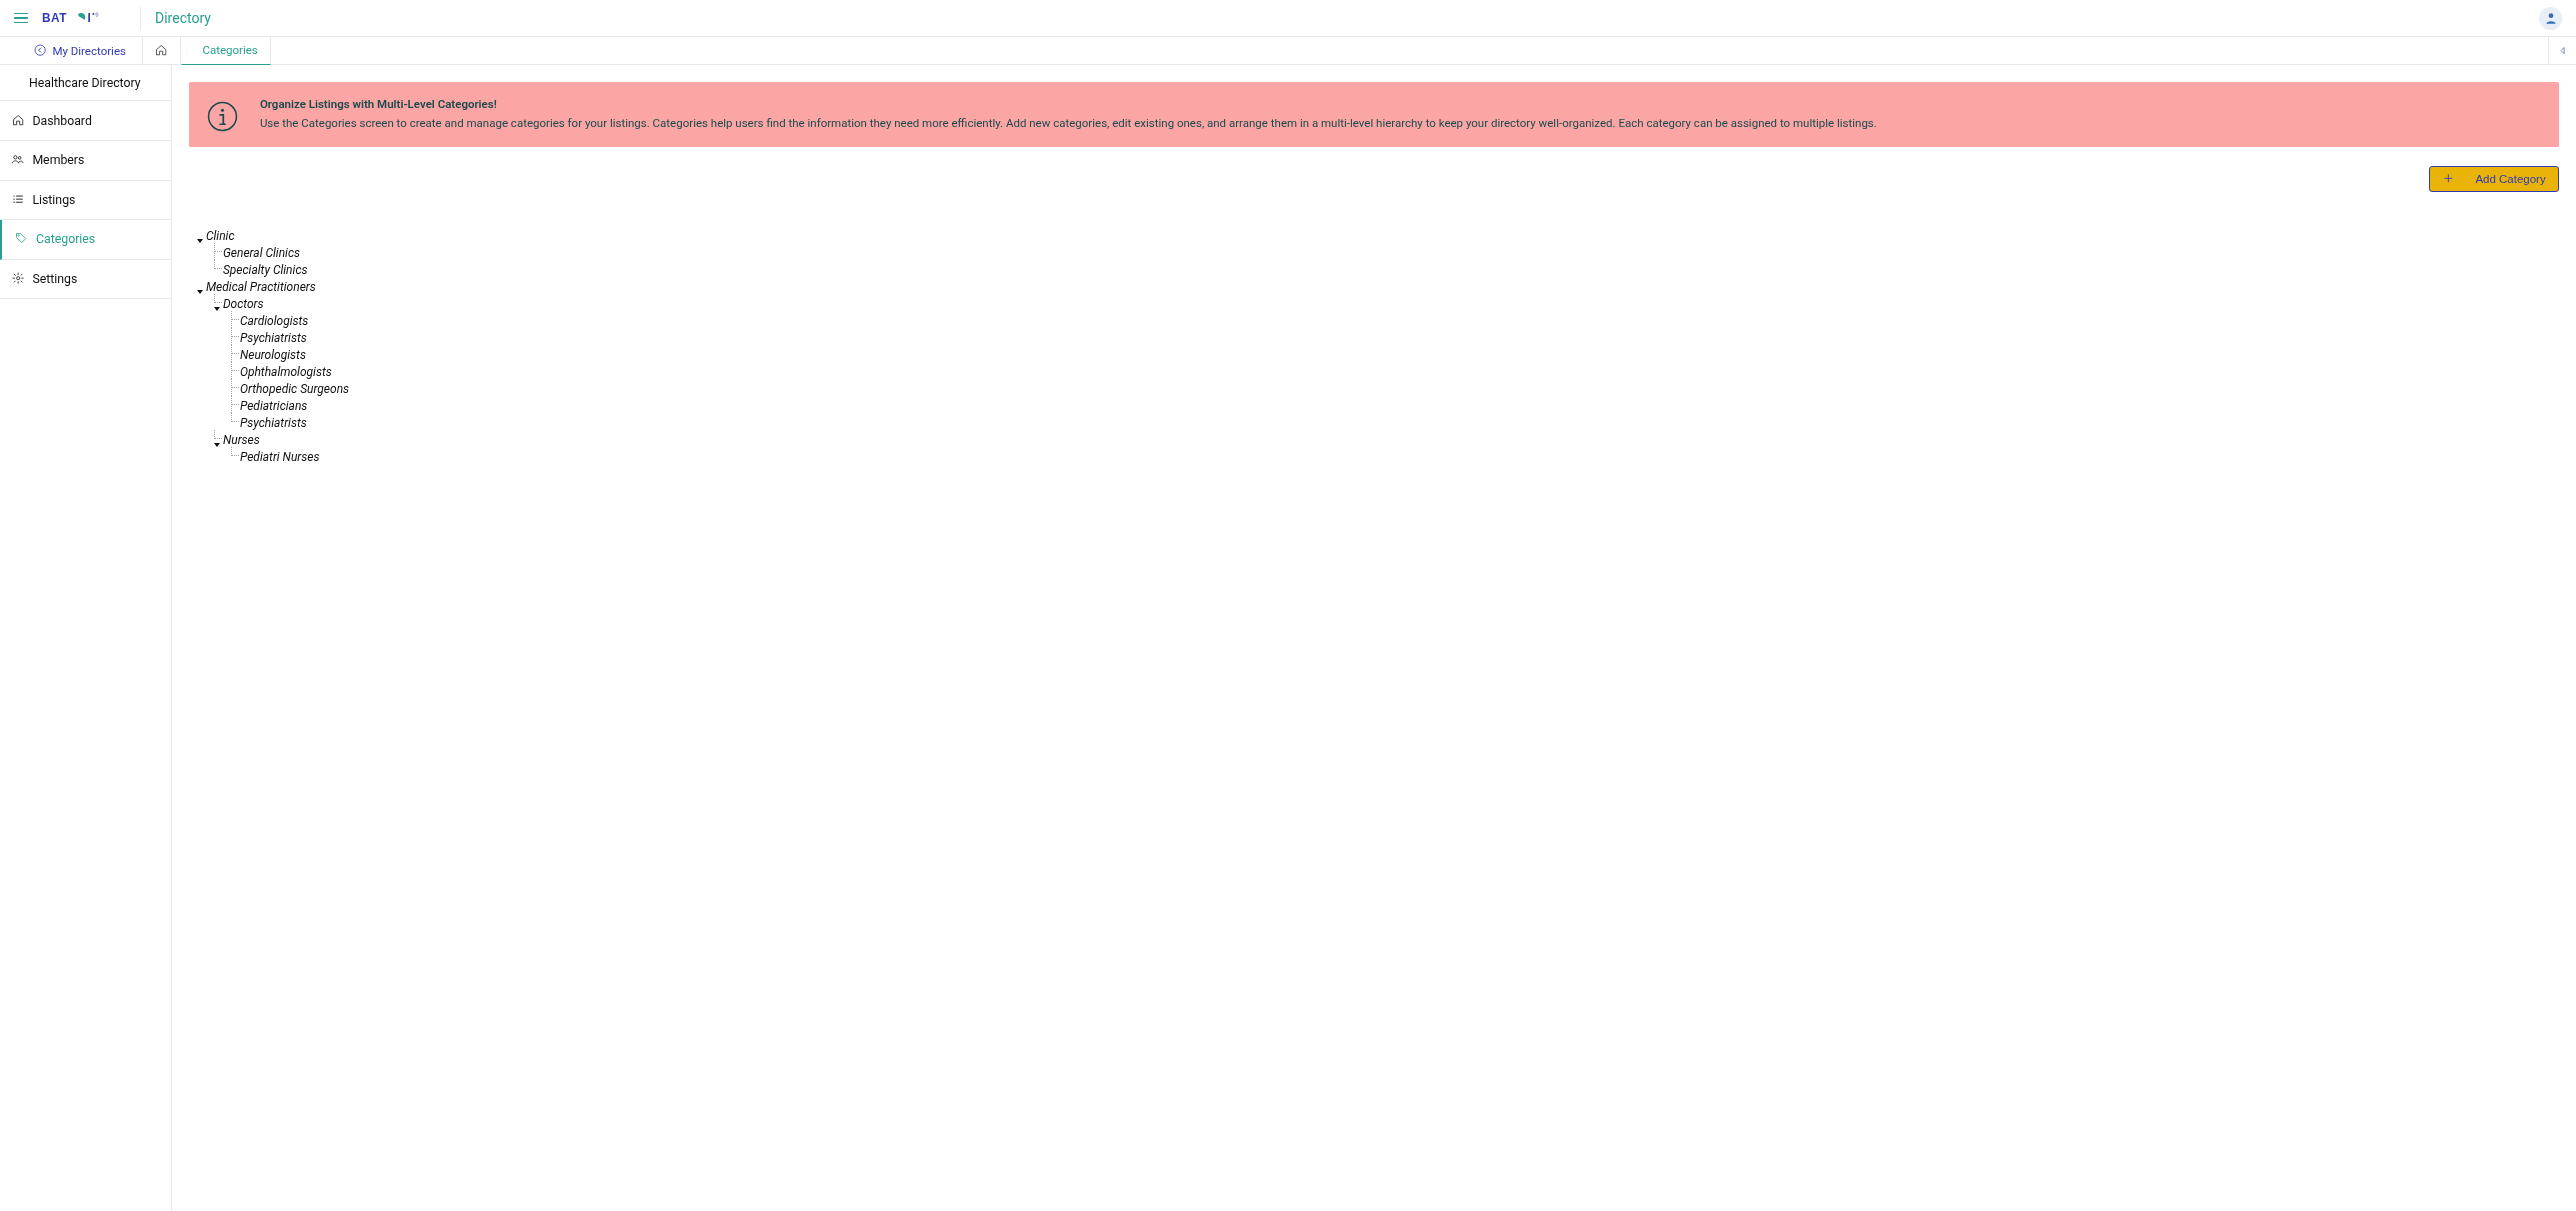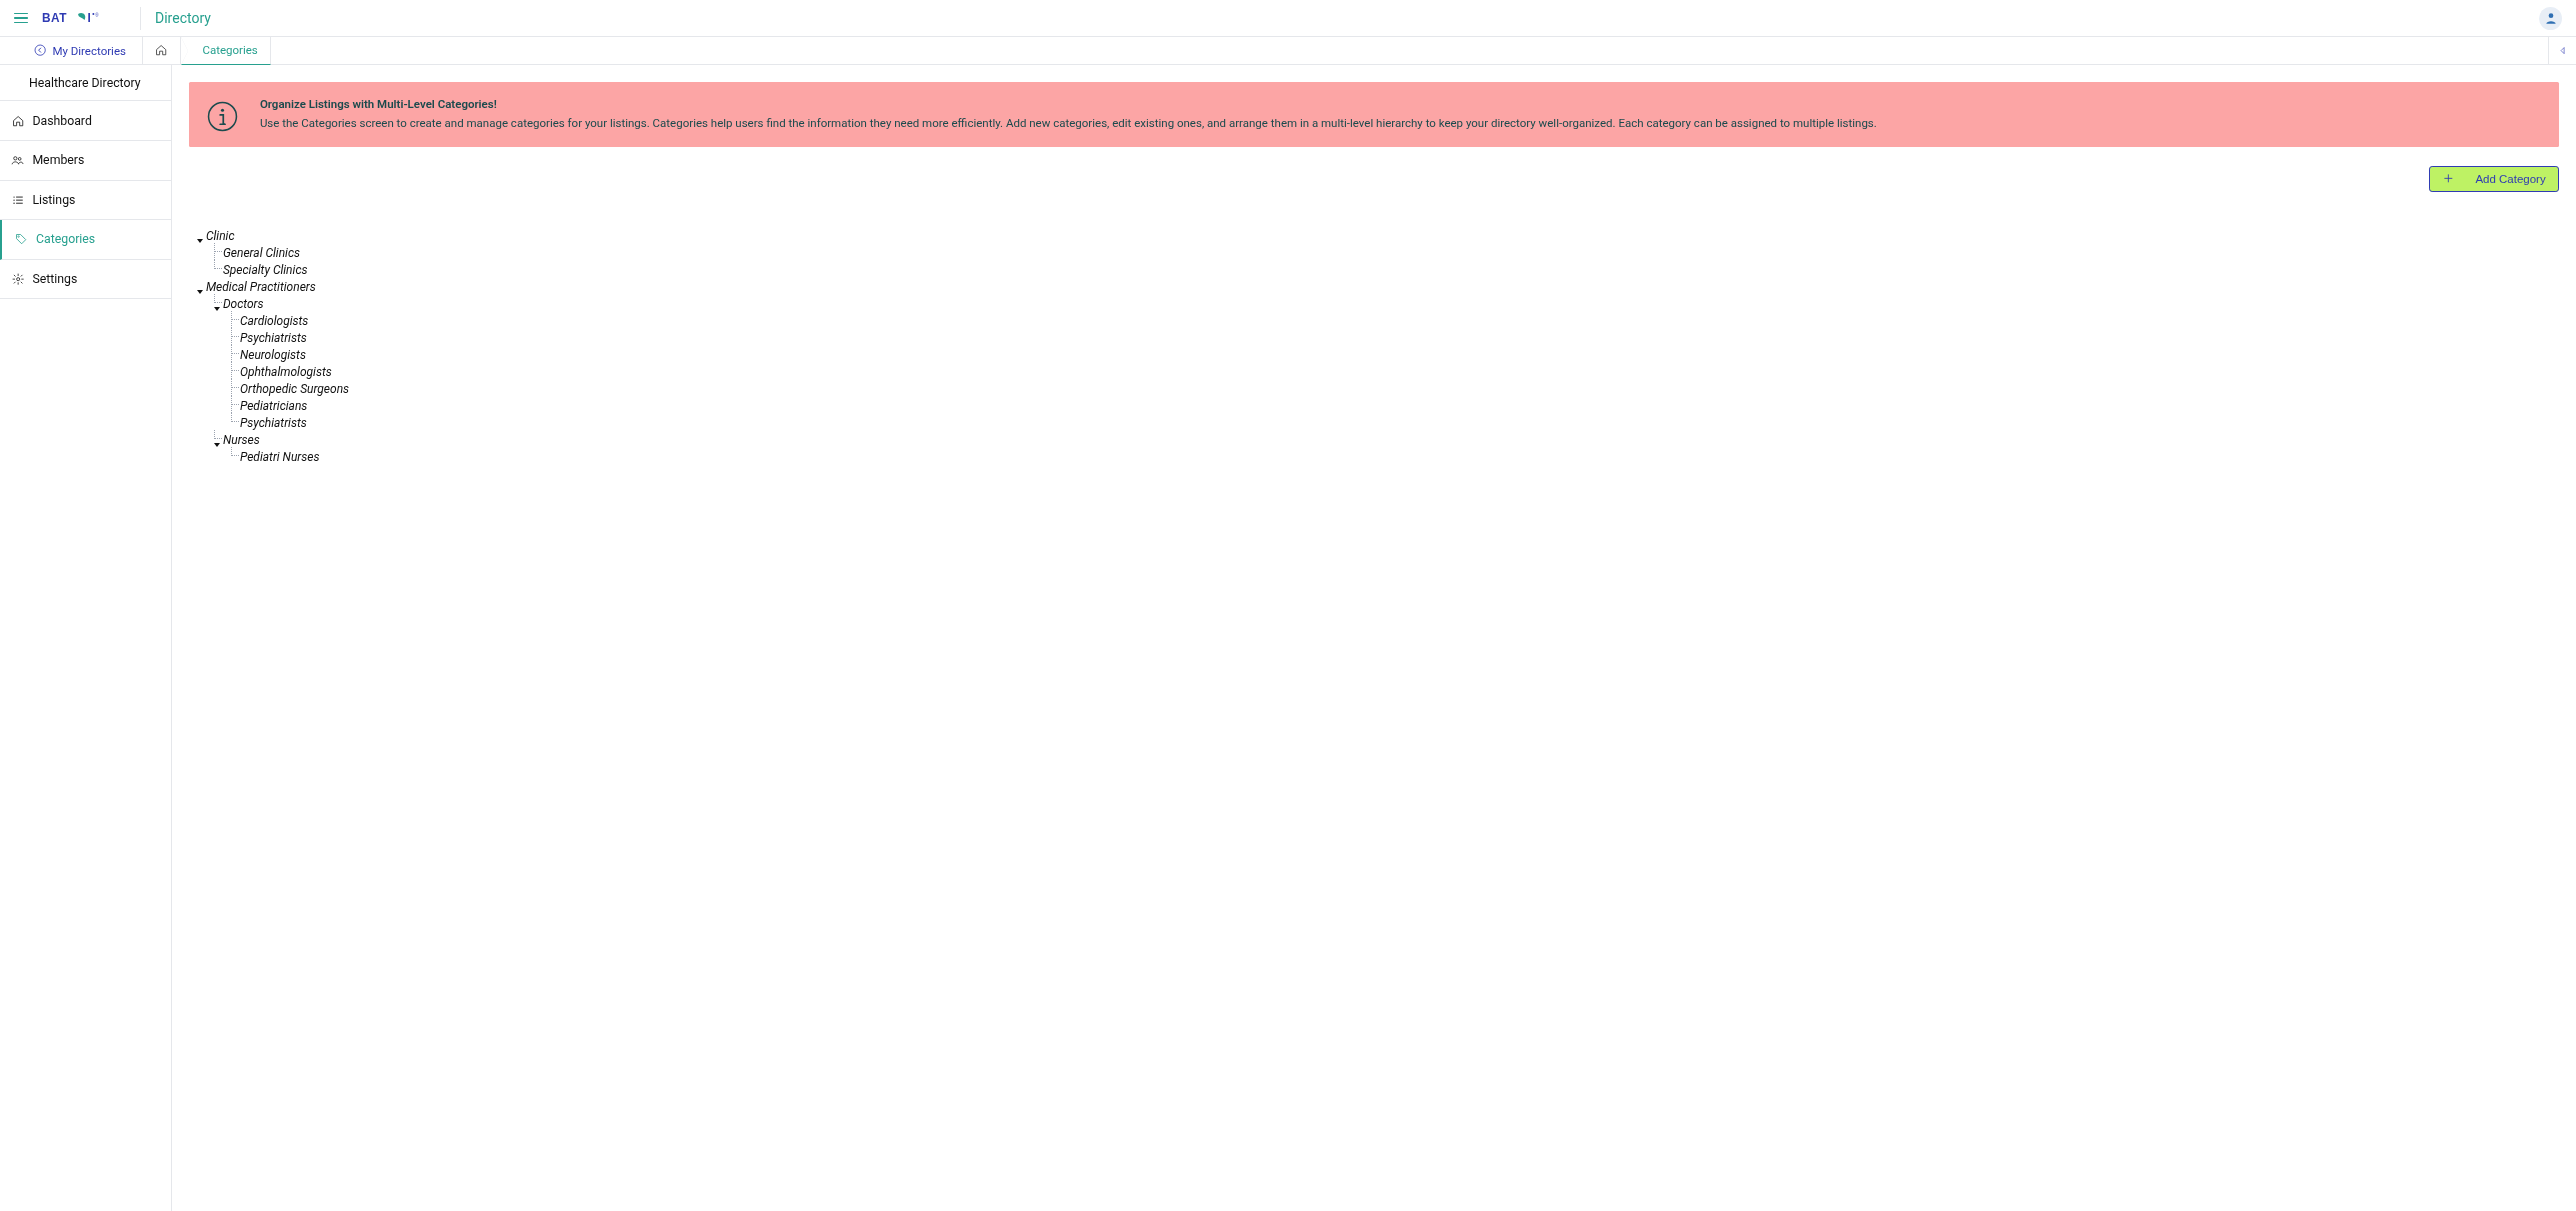--- a/index.html
+++ b/index.html
@@ -117,21 +117,21 @@
     flex-shrink: 0;
   }
   .context-title {
     padding: 10.7px 14px 10.7px 29px;
     font-size: 12.3px;
     color: #111;
     border-bottom: 0.8px solid #e5e7eb;
   }
   .nav { }
   .nav-item {
-    display: flex; align-items: center;
+    display: flex; align-items: flex-start;
     padding: 12.3px 14px 12.3px 10.7px;
     gap: 7.7px;
     font-size: 12.3px;
     color: #111;
     border-bottom: 0.8px solid #e5e7eb;
     cursor: pointer;
   }
   .nav-item .icon-slot {
     width: 14px; display: flex; align-items: center; justify-content: center;
     color: #1a1a1a;
@@ -166,21 +166,21 @@
   .info-banner .info-title { font-weight: 600; margin-bottom: 1.5px; }
 
   
   .actions-row {
     display: flex; justify-content: flex-end;
     margin-top: 18.4px;
   }
   .btn-outline {
     border: 0.8px solid #2f3bb3;
     color: #2f3bb3;
-    background: #bef264;
+    background: #eab308;
     padding: 6.1px 12.3px;
     border-radius: 3.1px;
     font-size: 11.5px;
     cursor: pointer;
     display: flex; align-items: center; gap: 22px;
   }
 
   
   .tree-wrap {
     margin-top: 34px;

